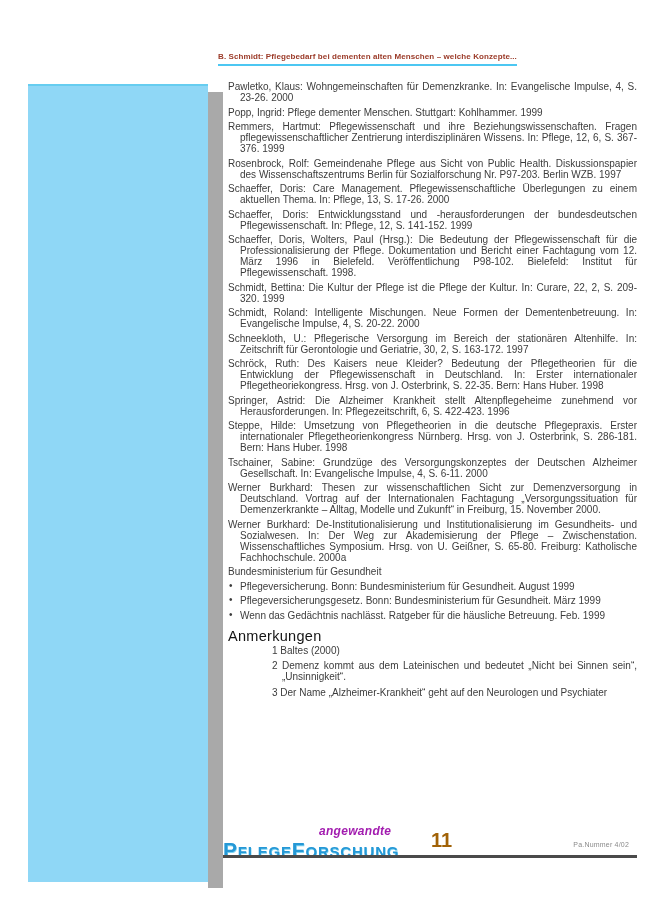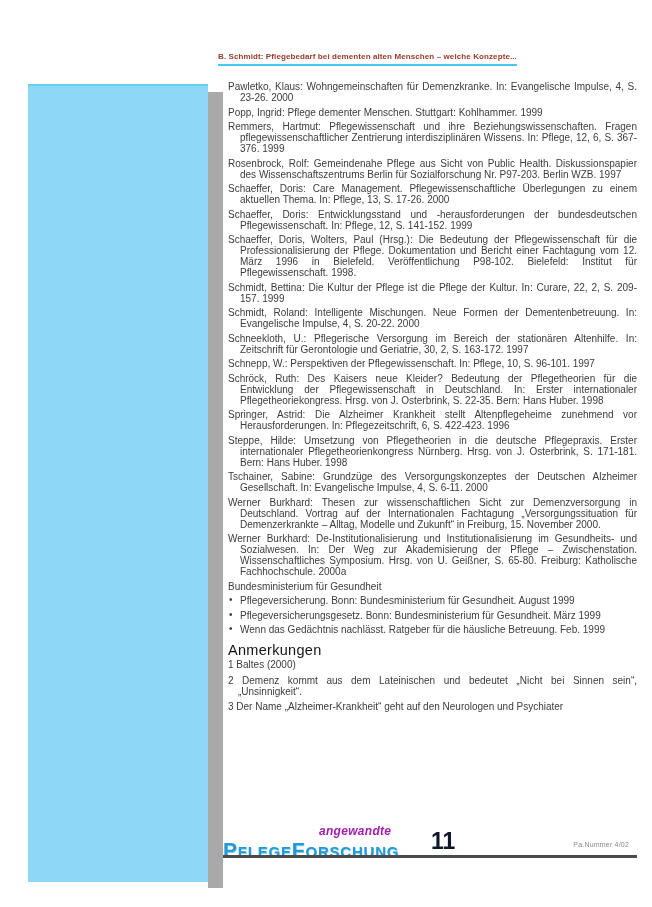--- a/index.html
+++ b/index.html
@@ -18,32 +18,32 @@
 
   
   .content{position:absolute;left:228px;top:81px;width:409px;color:#3c3c3c;
            font-size:10px;line-height:11px;}
   .ref{text-align:justify;padding-left:12px;text-indent:-12px;margin-bottom:3.5px;hyphens:auto;}
   .ministry-heading{margin:2px 0 3.5px 0;}
   .bullet-item{position:relative;padding-left:12px;text-align:justify;margin-bottom:3.5px;}
   .bullet{position:absolute;left:1px;top:-1px;}
   .annotations-heading{font-size:14.5px;font-weight:normal;color:#141414;margin:10px 0 3px 0;
                        letter-spacing:.3px;}
-  .note{padding-left:10px;text-indent:-10px;margin-bottom:4.5px;text-align:justify;}
+  .note{padding-left:10px;text-indent:-10px;margin-bottom:4.5px;text-align:justify;margin-left:44px;}
   .note-num{font-weight:normal;}
 
   
   .footer{position:absolute;left:223px;top:824px;width:414px;height:46px;}
   .logo-top{position:absolute;left:96px;top:0;font-style:italic;font-weight:bold;font-size:12px;
             color:#a21caf;letter-spacing:.3px;}
   .logo-main{position:absolute;left:0;top:15px;font-variant:small-caps;font-weight:bold;
              font-size:21px;letter-spacing:.8px;color:#2598d6;line-height:1;
              text-shadow:0.5px 0.5px 0 #7fd4f2;}
-  .logo-page{position:absolute;left:208px;top:6px;font-weight:bold;font-size:23px;
-             color:#0f172a;line-height:1;}
+  .logo-page{position:absolute;left:208px;top:6px;font-weight:bold;font-size:20px;
+             color:#a16207;line-height:1;}
   .footer-note{position:absolute;right:8px;top:17px;font-size:7px;color:#8a8a8a;
                letter-spacing:.2px;}
   .footer-rule{position:absolute;left:0;top:31px;width:414px;height:3px;background:#4a4a4a;}
 </style>
 </head>
 <body>
 
 <div class="page">
 
   <div class="sidebar-shadow"></div>
@@ -53,27 +53,26 @@
 
   <div class="content">
     <div id="ref-list">
         <div class="ref">Pawletko, Klaus: Wohngemeinschaften für Demenzkranke. In: Evangelische Impulse, 4, S. 23-26. 2000</div>
         <div class="ref">Popp, Ingrid: Pflege dementer Menschen. Stuttgart: Kohlhammer. 1999</div>
         <div class="ref">Remmers, Hartmut: Pflegewissenschaft und ihre Beziehungswissenschaften. Fragen pflegewissenschaftlicher Zentrierung interdisziplinären Wissens. In: Pflege, 12, 6, S. 367-376. 1999</div>
         <div class="ref">Rosenbrock, Rolf: Gemeindenahe Pflege aus Sicht von Public Health. Diskussionspapier des Wissenschaftszentrums Berlin für Sozialforschung Nr. P97-203. Berlin WZB. 1997</div>
         <div class="ref">Schaeffer, Doris: Care Management. Pflegewissenschaftliche Überlegungen zu einem aktuellen Thema. In: Pflege, 13, S. 17-26. 2000</div>
         <div class="ref">Schaeffer, Doris: Entwicklungsstand und -herausforderungen der bundesdeutschen Pflegewissenschaft. In: Pflege, 12, S. 141-152. 1999</div>
         <div class="ref">Schaeffer, Doris, Wolters, Paul (Hrsg.): Die Bedeutung der Pflegewissenschaft für die Professionalisierung der Pflege. Dokumentation und Bericht einer Fachtagung vom 12. März 1996 in Bielefeld. Veröffentlichung P98-102. Bielefeld: Institut für Pflegewissenschaft. 1998.</div>
-        <div class="ref">Schmidt, Bettina: Die Kultur der Pflege ist die Pflege der Kultur. In: Curare, 22, 2, S. 209-157. 1999</div>
+        <div class="ref">Schmidt, Bettina: Die Kultur der Pflege ist die Pflege der Kultur. In: Curare, 22, 2, S. 209-320. 1999</div>
         <div class="ref">Schmidt, Roland: Intelligente Mischungen. Neue Formen der Dementenbetreuung. In: Evangelische Impulse, 4, S. 20-22. 2000</div>
         <div class="ref">Schneekloth, U.: Pflegerische Versorgung im Bereich der stationären Altenhilfe. In: Zeitschrift für Gerontologie und Geriatrie, 30, 2, S. 163-172. 1997</div>
-        <div class="ref">Schnepp, W.: Perspektiven der Pflegewissenschaft. In: Pflege, 10, S. 96-101. 1997</div>
         <div class="ref">Schröck, Ruth: Des Kaisers neue Kleider? Bedeutung der Pflegetheorien für die Entwicklung der Pflegewissenschaft in Deutschland. In: Erster internationaler Pflegetheoriekongress. Hrsg. von J. Osterbrink, S. 22-35. Bern: Hans Huber. 1998</div>
         <div class="ref">Springer, Astrid: Die Alzheimer Krankheit stellt Altenpflegeheime zunehmend vor Herausforderungen. In: Pflegezeitschrift, 6, S. 422-423. 1996</div>
-        <div class="ref">Steppe, Hilde: Umsetzung von Pflegetheorien in die deutsche Pflegepraxis. Erster internationaler Pflegetheorienkongress Nürnberg. Hrsg. von J. Osterbrink, S. 171-181. Bern: Hans Huber. 1998</div>
+        <div class="ref">Steppe, Hilde: Umsetzung von Pflegetheorien in die deutsche Pflegepraxis. Erster internationaler Pflegetheorienkongress Nürnberg. Hrsg. von J. Osterbrink, S. 286-181. Bern: Hans Huber. 1998</div>
         <div class="ref">Tschainer, Sabine: Grundzüge des Versorgungskonzeptes der Deutschen Alzheimer Gesellschaft. In: Evangelische Impulse, 4, S. 6-11. 2000</div>
         <div class="ref">Werner Burkhard: Thesen zur wissenschaftlichen Sicht zur Demenzversorgung in Deutschland. Vortrag auf der Internationalen Fachtagung „Versorgungssituation für Demenzerkrankte – Alltag, Modelle und Zukunft“ in Freiburg, 15. November 2000.</div>
         <div class="ref">Werner Burkhard: De-Institutionalisierung und Institutionalisierung im Gesundheits- und Sozialwesen. In: Der Weg zur Akademisierung der Pflege – Zwischenstation. Wissenschaftliches Symposium. Hrsg. von U. Geißner, S. 65-80. Freiburg: Katholische Fachhochschule. 2000a</div>
       </div>
 
     <div class="ministry-heading">Bundesministerium für Gesundheit</div>
     <div id="ministry-list">
         <div class="bullet-item"><span class="bullet">•</span><span class="bi-text">Pflegeversicherung. Bonn: Bundesministerium für Gesundheit. August 1999</span></div>
         <div class="bullet-item"><span class="bullet">•</span><span class="bi-text">Pflegeversicherungsgesetz. Bonn: Bundesministerium für Gesundheit. März 1999</span></div>
         <div class="bullet-item"><span class="bullet">•</span><span class="bi-text">Wenn das Gedächtnis nachlässt. Ratgeber für die häusliche Betreuung. Feb. 1999</span></div>

